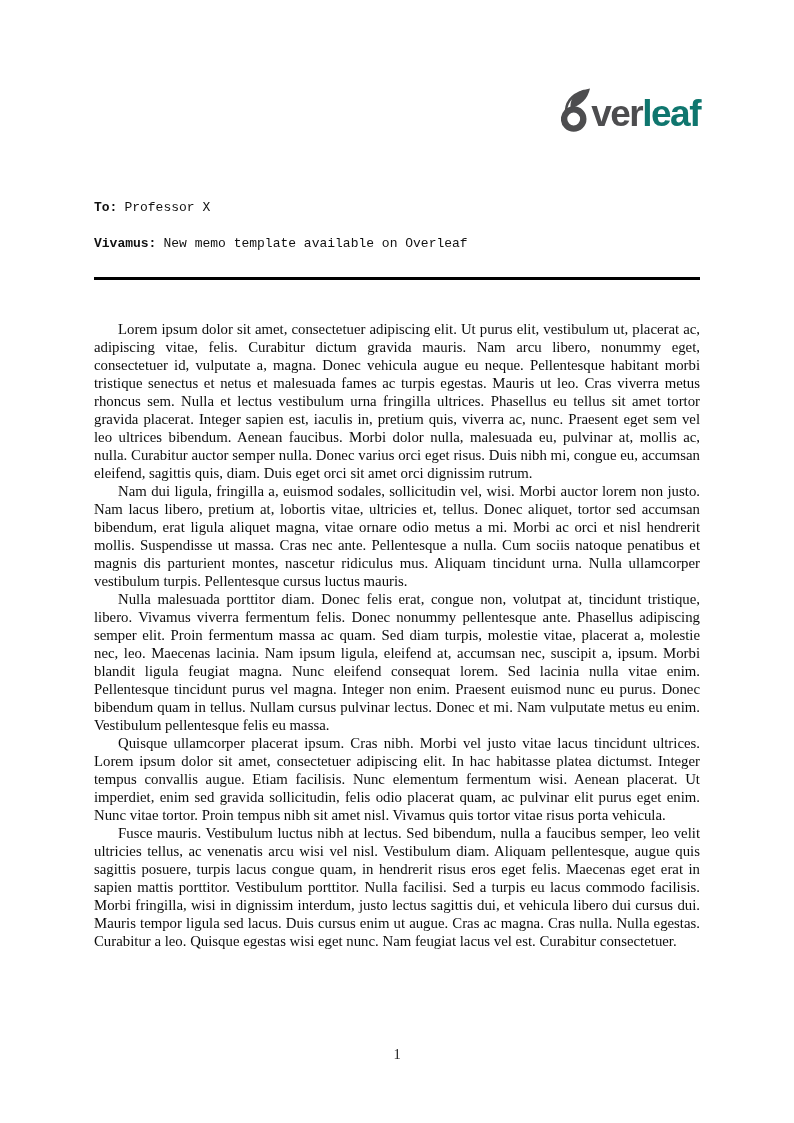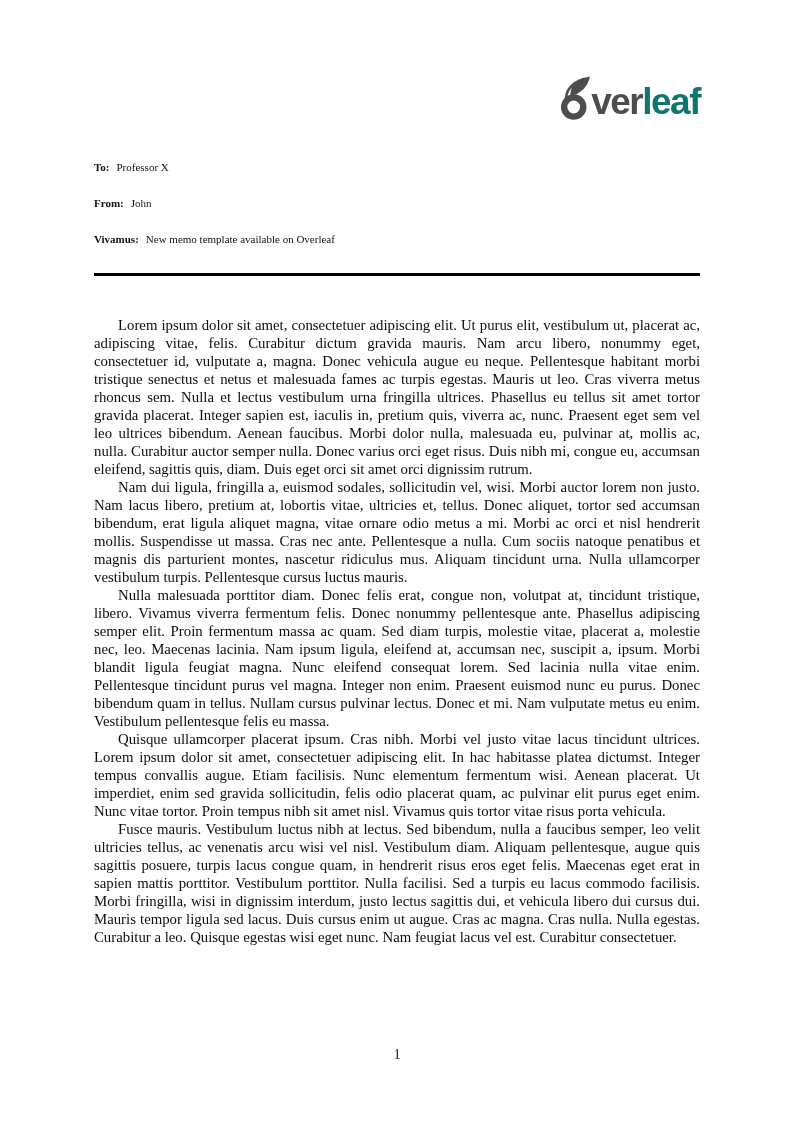--- a/index.html
+++ b/index.html
@@ -7,21 +7,21 @@
     padding: 0;
     background: #ffffff;
   }
   .page {
     position: relative;
     width: 794px;
     height: 1123px;
     margin: 0 auto;
     background: #ffffff;
     box-sizing: border-box;
-    padding: 4px 94px;
+    padding: 16px 94px;
     font-family: "Liberation Serif", "DejaVu Serif", serif;
     color: #111111;
     overflow: hidden;
   }
   
   .logo-row {
     display: flex;
     justify-content: flex-end;
     padding-top: 56px;
     height: 60px;
@@ -34,22 +34,23 @@
     font-size: 37px;
     letter-spacing: -1.5px;
     line-height: 1;
     user-select: none;
   }
   .logo svg { display: block; margin-right: 0px; }
   .logo .gray { color: #4d4d4f; }
   .logo .green { color: #0f766e; }
   
   .memo-header {
-    margin-top: 38px;
-    font-size: 11px;
+    margin-top: 66px;
+    font-size: 13px;
+    font-family: Liberation Mono, monospace;
   }
   .memo-field {
     margin-bottom: 17px;
     line-height: 19px;
   }
   .memo-field .label { font-weight: bold; }
   .memo-field .value { margin-left: 7px; }
   .rule {
     margin-top: 24px;
     height: 2.5px;
@@ -99,23 +100,20 @@
       <span class="gray">ver</span>
         <span class="green">leaf</span>
     </div>
   </div>
 
   <div class="memo-header">
     <div class="memo-field">
       <span class="label">To:</span><span class="value">Professor X</span>
     </div>
     <div class="memo-field">
-      <span class="label">From:</span><span class="value">John</span>
-    </div>
-    <div class="memo-field">
       <span class="label">Vivamus:</span><span class="value">New memo template available on Overleaf</span>
     </div>
     <div class="rule"></div>
   </div>
 
   <main class="memo-body">
     <p>Lorem ipsum dolor sit amet, consectetuer adipiscing elit. Ut purus elit, vestibulum ut, placerat ac, adipiscing vitae, felis. Curabitur dictum gravida mauris. Nam arcu libero, nonummy eget, consectetuer id, vulputate a, magna. Donec vehicula augue eu neque. Pellentesque habitant morbi tristique senectus et netus et malesuada fames ac turpis egestas. Mauris ut leo. Cras viverra metus rhoncus sem. Nulla et lectus vestibulum urna fringilla ultrices. Phasellus eu tellus sit amet tortor gravida placerat. Integer sapien est, iaculis in, pretium quis, viverra ac, nunc. Praesent eget sem vel leo ultrices bibendum. Aenean faucibus. Morbi dolor nulla, malesuada eu, pulvinar at, mollis ac, nulla. Curabitur auctor semper nulla. Donec varius orci eget risus. Duis nibh mi, congue eu, accumsan eleifend, sagittis quis, diam. Duis eget orci sit amet orci dignissim rutrum.</p>
     <p>Nam dui ligula, fringilla a, euismod sodales, sollicitudin vel, wisi. Morbi auctor lorem non justo. Nam lacus libero, pretium at, lobortis vitae, ultricies et, tellus. Donec aliquet, tortor sed accumsan bibendum, erat ligula aliquet magna, vitae ornare odio metus a mi. Morbi ac orci et nisl hendrerit mollis. Suspendisse ut massa. Cras nec ante. Pellentesque a nulla. Cum sociis natoque penatibus et magnis dis parturient montes, nascetur ridiculus mus. Aliquam tincidunt urna. Nulla ullamcorper vestibulum turpis. Pellentesque cursus luctus mauris.</p>
     <p>Nulla malesuada porttitor diam. Donec felis erat, congue non, volutpat at, tincidunt tristique, libero. Vivamus viverra fermentum felis. Donec nonummy pellentesque ante. Phasellus adipiscing semper elit. Proin fermentum massa ac quam. Sed diam turpis, molestie vitae, placerat a, molestie nec, leo. Maecenas lacinia. Nam ipsum ligula, eleifend at, accumsan nec, suscipit a, ipsum. Morbi blandit ligula feugiat magna. Nunc eleifend consequat lorem. Sed lacinia nulla vitae enim. Pellentesque tincidunt purus vel magna. Integer non enim. Praesent euismod nunc eu purus. Donec bibendum quam in tellus. Nullam cursus pulvinar lectus. Donec et mi. Nam vulputate metus eu enim. Vestibulum pellentesque felis eu massa.</p>
     <p>Quisque ullamcorper placerat ipsum. Cras nibh. Morbi vel justo vitae lacus tincidunt ultrices. Lorem ipsum dolor sit amet, consectetuer adipiscing elit. In hac habitasse platea dictumst. Integer tempus convallis augue. Etiam facilisis. Nunc elementum fermentum wisi. Aenean placerat. Ut imperdiet, enim sed gravida sollicitudin, felis odio placerat quam, ac pulvinar elit purus eget enim. Nunc vitae tortor. Proin tempus nibh sit amet nisl. Vivamus quis tortor vitae risus porta vehicula.</p>

